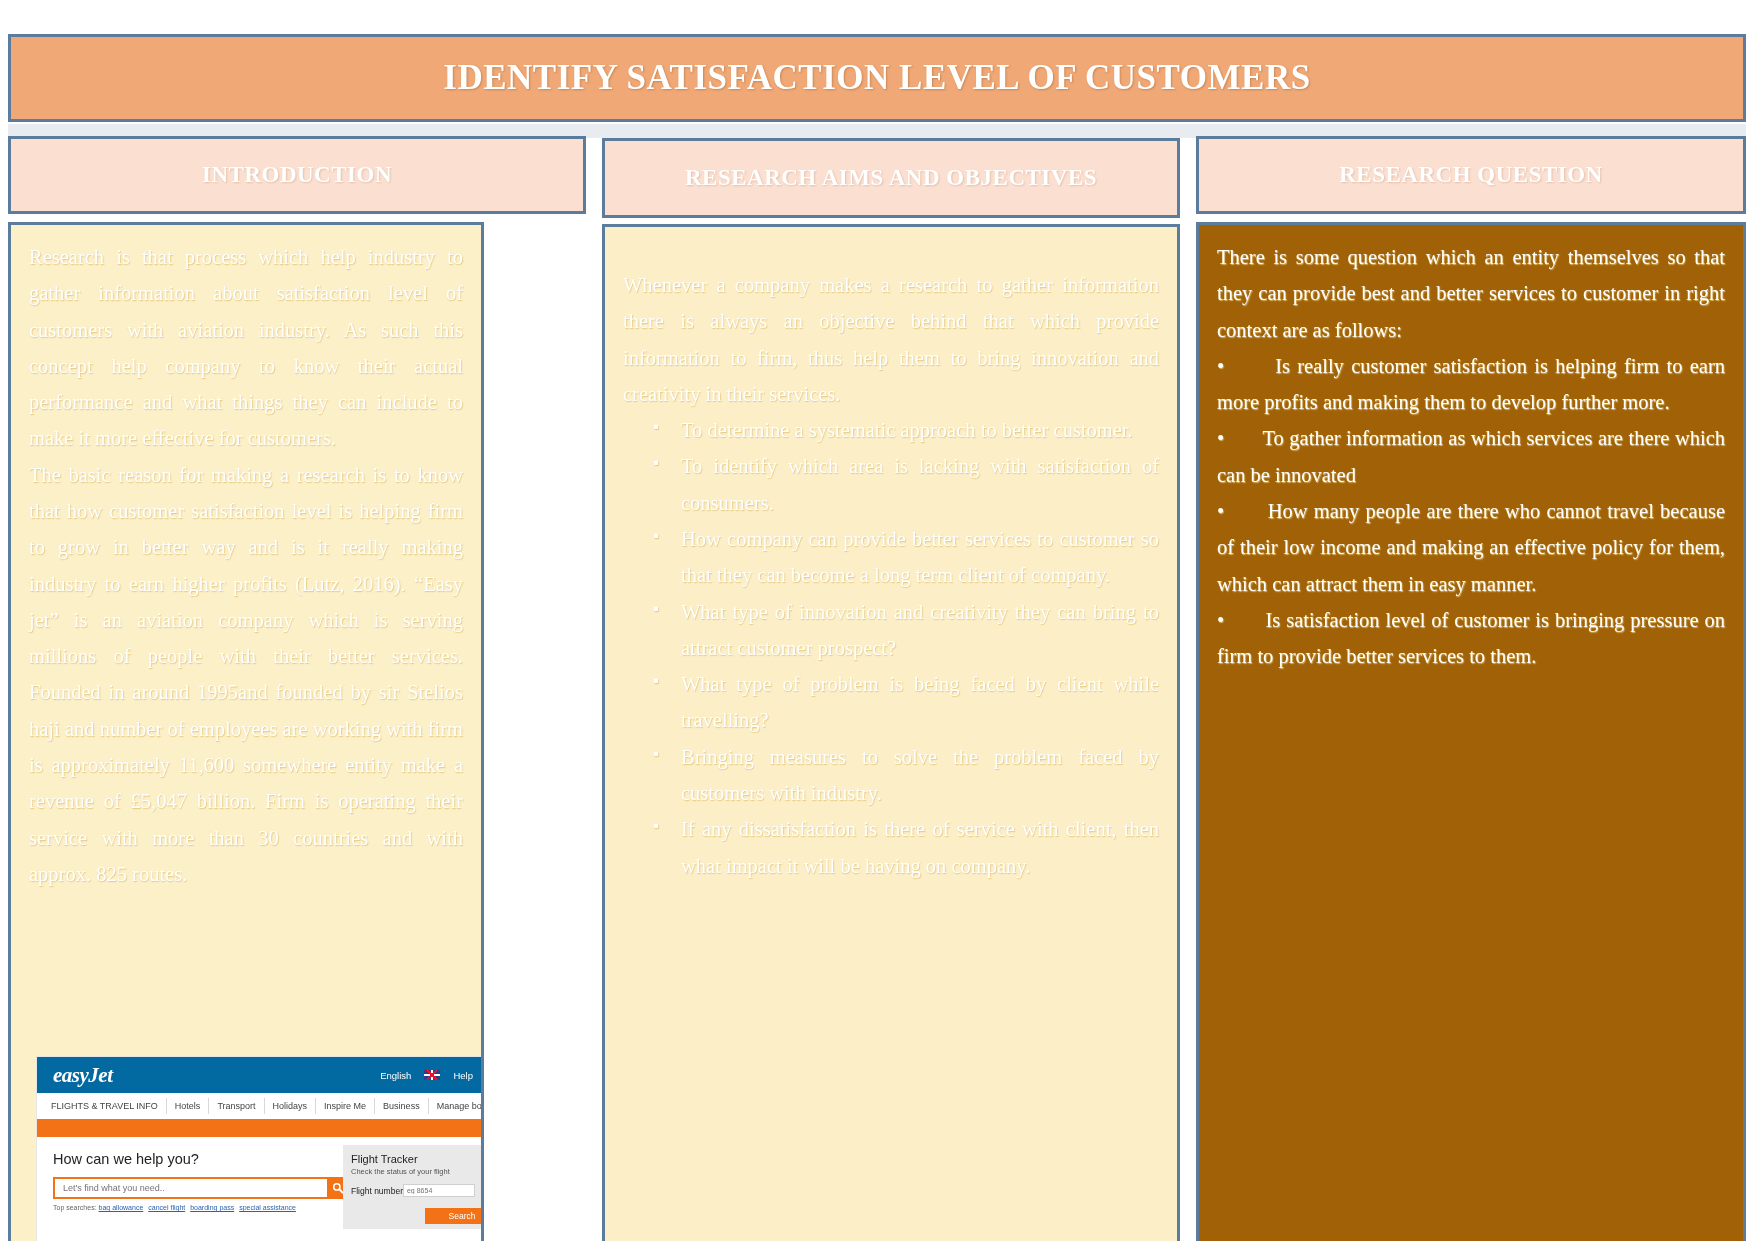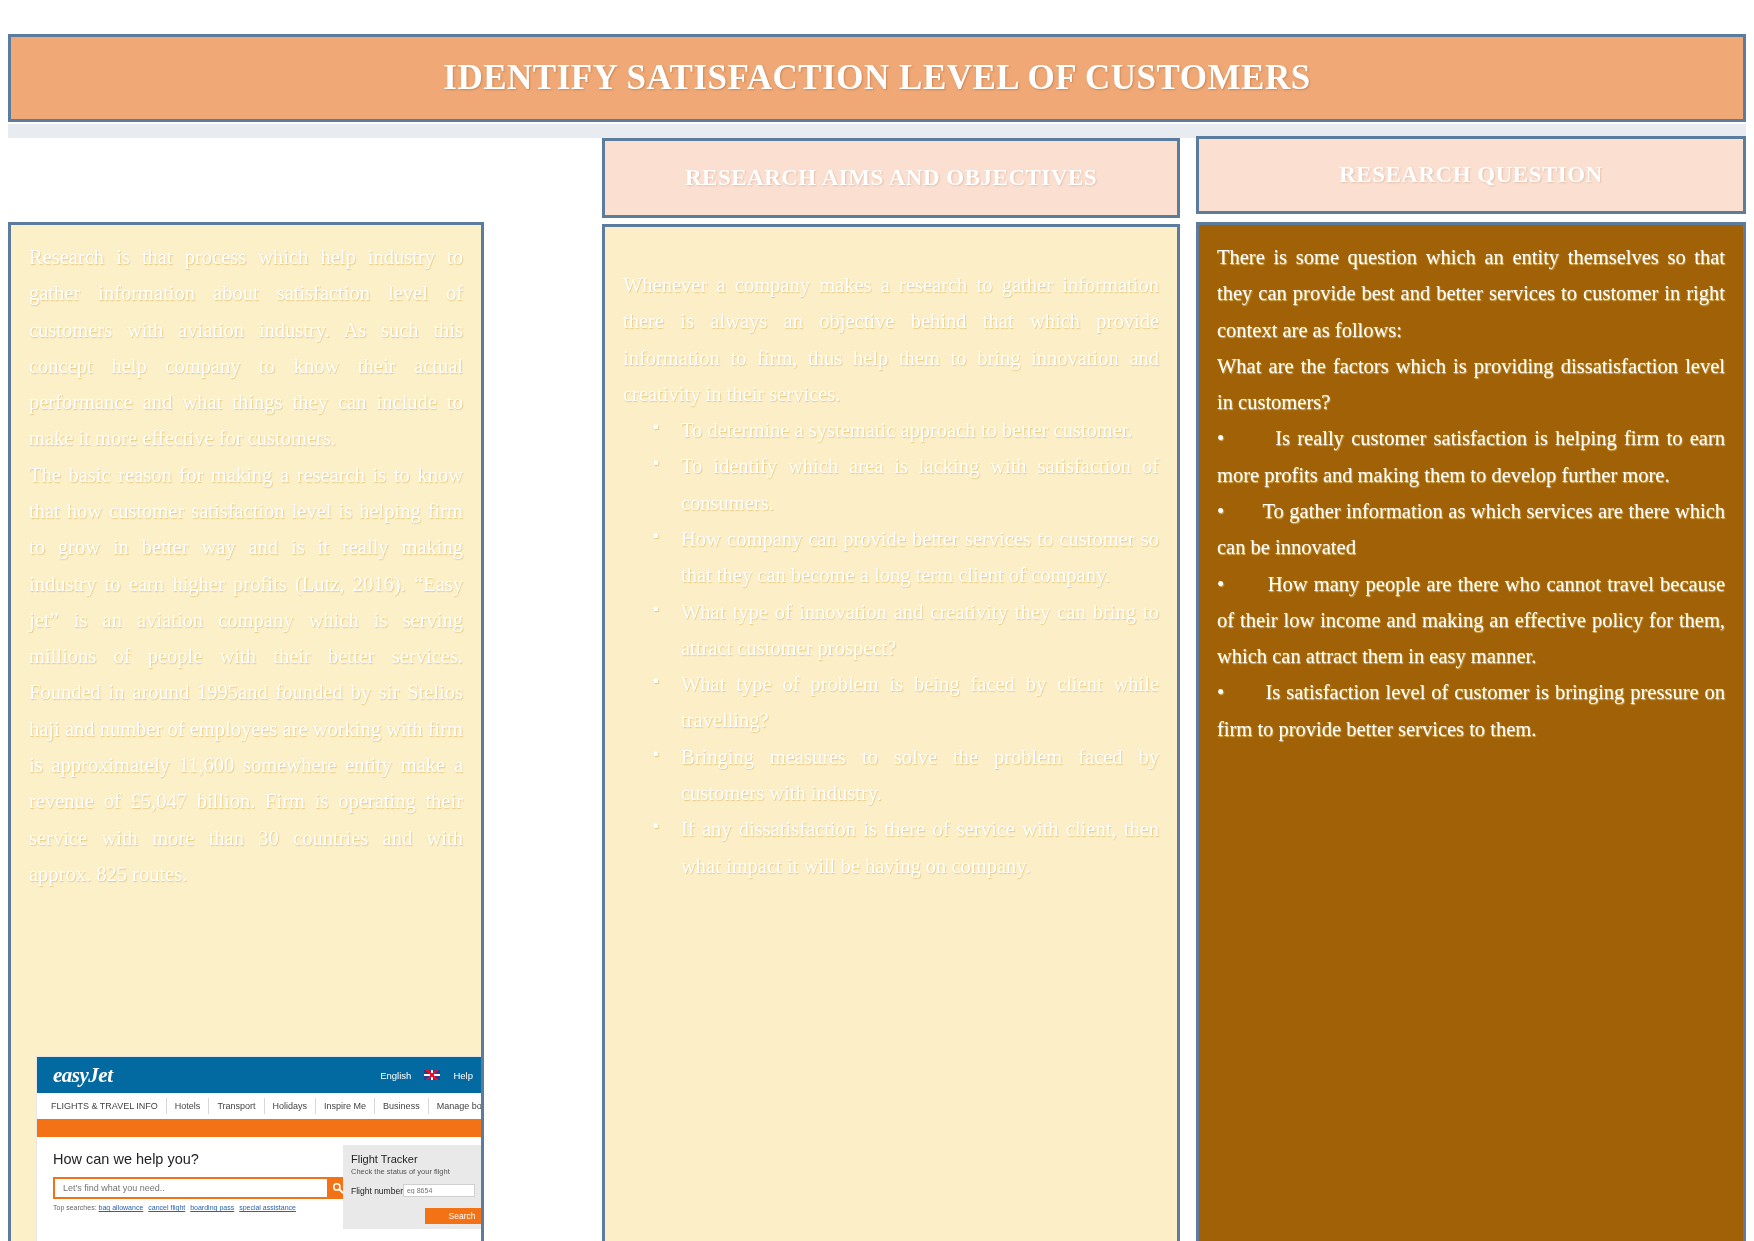--- a/index.html
+++ b/index.html
@@ -293,20 +293,23 @@
 </head>
 <body>
 
 <div id="poster">
 
   <div class="title-banner">
     <div class="title-text">IDENTIFY SATISFACTION LEVEL OF CUSTOMERS</div>
   </div>
   <div class="under-strip"></div>
 
+  <div class="col-header" id="hdr-intro">
+    <div class="col-header-text">INTRODUCTION</div>
+  </div>
   <div class="col-header" id="hdr-aims">
     <div class="col-header-text">RESEARCH AIMS AND OBJECTIVES</div>
   </div>
   <div class="col-header" id="hdr-quest">
     <div class="col-header-text">RESEARCH QUESTION</div>
   </div>
 
   <div class="col-body" id="body-intro">
     <p class="body-text">Research is that process which help industry to gather information about satisfaction level of customers with aviation industry. As such this concept help company to know their actual performance and what things they can include to make it more effective for customers.</p>
     <p class="body-text">The basic reason for making a research is to know that how customer satisfaction level is helping firm to grow in better way and is it really making industry to earn higher profits (Lutz, 2016). “Easy jet” is an aviation company which is serving millions of people with their better services. Founded in around 1995and founded by sir Stelios haji and number of employees are working with firm is approximately 11,600 somewhere entity make a revenue of £5,047 billion. Firm is operating their service with more than 30 countries and with approx. 825 routes.</p>
@@ -384,21 +387,20 @@
       <li>How company can provide better services to customer so that they can become a long term client of company.</li>
       <li>What type of innovation and creativity they can bring to attract customer prospect?</li>
       <li>What type of problem is being faced by client while travelling?</li>
       <li>Bringing measures to solve the problem faced by customers with industry.</li>
       <li>If any dissatisfaction is there of service with client, then what impact it will be having on company.</li>
     </ul>
   </div>
 
   <div class="col-body" id="body-quest">
     <p class="body-text">There is some question which an entity themselves so that they can provide best and better services to customer in right context are as follows:</p>
-    <p class="body-text">What are the factors which is providing dissatisfaction level in customers?</p>
     <p class="dot-item">
       <span class="dot-lead">•&nbsp;&nbsp;&nbsp;&nbsp;&nbsp;&nbsp;&nbsp;</span><span>Is really customer satisfaction is helping firm to earn more profits and making them to develop further more.</span>
     </p>
     <p class="dot-item">
       <span class="dot-lead">•&nbsp;&nbsp;&nbsp;&nbsp;&nbsp;&nbsp;&nbsp;</span><span>To gather information as which services are there which can be innovated</span>
     </p>
     <p class="dot-item">
       <span class="dot-lead">•&nbsp;&nbsp;&nbsp;&nbsp;&nbsp;&nbsp;&nbsp;</span><span>How many people are there who cannot travel because of their low income and making an effective policy for them, which can attract them in easy manner.</span>
     </p>
     <p class="dot-item">

